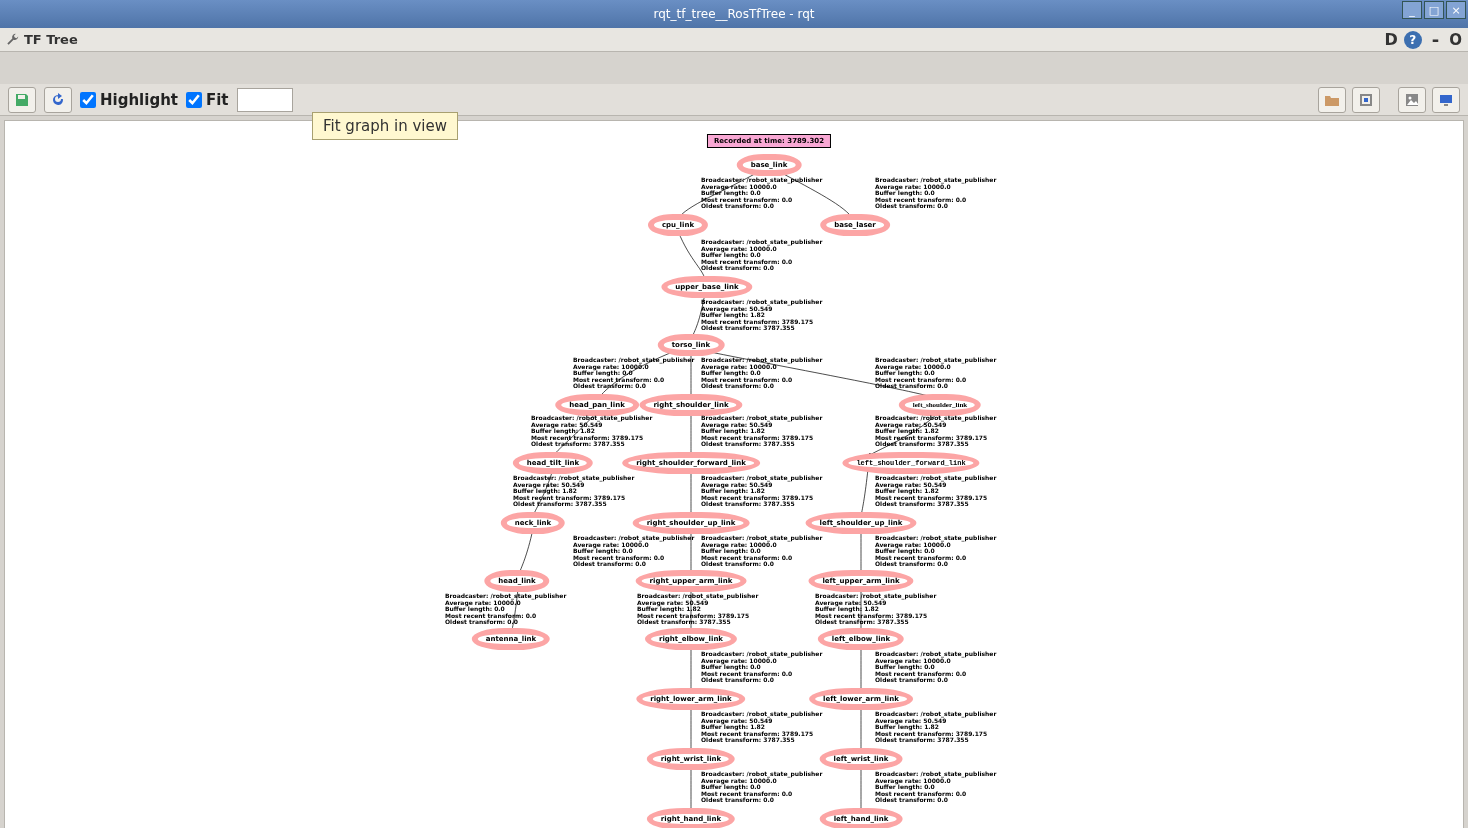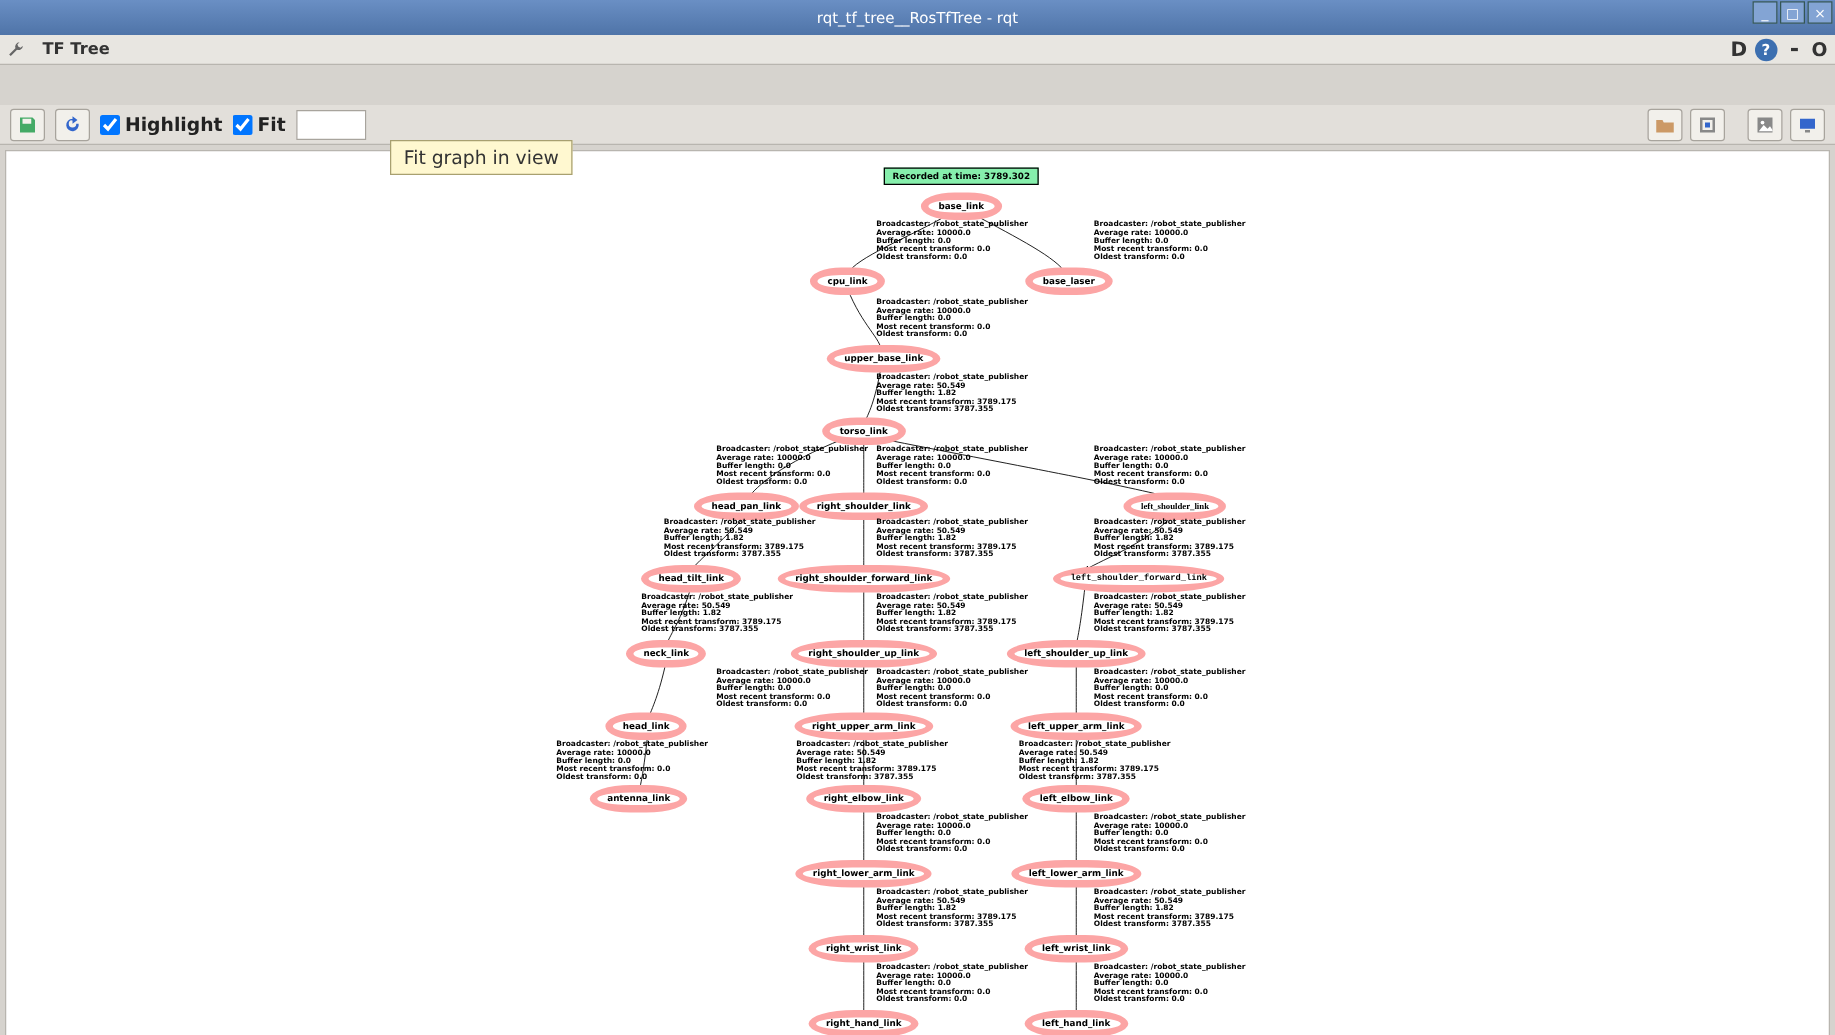--- a/index.html
+++ b/index.html
@@ -1,36 +1,36 @@
 <!DOCTYPE html>
 <html><head>
 <meta charset="utf-8">
 <style>
 * { box-sizing: border-box; margin: 0; padding: 0; }
 body { font-family: "DejaVu Sans", "Liberation Sans", Arial, sans-serif; font-size: 13px; background: #d6d3ce; width: 1468px; height: 828px; overflow: hidden; }
 .titlebar { height: 28px; background: linear-gradient(#6a8fc4,#4f74a8); color: #fff; display: flex; align-items: center; justify-content: center; position: relative; font-size: 12px; }
 .titlebar .controls { position: absolute; right: 2px; top: 1px; display: flex; gap: 2px; }
 .tb-btn { width: 20px; height: 18px; background: #83a4d4; border: 1px solid #355; color: #fff; font-size: 11px; display: flex; align-items: center; justify-content: center; cursor: pointer; }
 .panel-header { height: 24px; display: flex; align-items: center; padding: 0 6px; background: #e8e6e1; border-bottom: 1px solid #b8b5af; }
-.panel-header .left { display: flex; align-items: center; gap: 14px; font-weight: bold; color: #333; }
+.panel-header .left { display: flex; align-items: center; gap: 4px; font-weight: bold; color: #333; }
 .panel-header .right { margin-left: auto; display: flex; align-items: center; gap: 6px; font-weight: bold; color: #333; }
 .wrench { width: 14px; height: 14px; }
 .help-badge { width: 18px; height: 18px; border-radius: 50%; background: #3c6fb0; color: #fff; display: flex; align-items: center; justify-content: center; font-size: 12px; font-weight: bold; }
 .toolbar { height: 32px; display: flex; align-items: center; padding: 2px 8px; gap: 8px; background: #e2dfda; border-bottom: 1px solid #b8b5af; position: relative; margin-top: 32px; }
 .tbtn { width: 28px; height: 26px; background: #f2f0eb; border: 1px solid #a8a49d; border-radius: 3px; display: flex; align-items: center; justify-content: center; cursor: pointer; }
 .tbtn svg { width: 16px; height: 16px; }
 .chk { display: flex; align-items: center; gap: 4px; font-weight: bold; font-size: 15px; color: #222; cursor: pointer; }
 .chk input { width: 16px; height: 16px; }
 .search-box { width: 56px; height: 24px; background: #fff; border: 1px solid #a8a49d; }
 .tooltip { position: absolute; left: 312px; top: 28px; background: #fff8d0; border: 1px solid #a8a070; padding: 4px 10px; font-size: 15px; color: #333; z-index: 5; white-space: nowrap; }
 .right-tools { margin-left: auto; display: flex; gap: 6px; }
 .canvas-area { position: relative; background: #fff; margin: 4px; height: 744px; border: 1px solid #b8b5af; overflow: hidden; }
 svg.graph { position: absolute; top: 0; left: 0; width: 100%; height: 100%; }
 .node { position: absolute; font-size: 7px; font-weight: bold; color: #000; padding: 1px 8px; border: 6px solid #fca5a5; border-radius: 50%/60%; background: #fff; text-align: center; white-space: nowrap; transform: translate(-50%,-50%); }
-.rect-node { position: absolute; font-size: 7px; font-weight: bold; color: #000; padding: 2px 6px; border: 1px solid #000; background: #86efac; text-align: center; white-space: nowrap; transform: translate(-50%,-50%); }
+.rect-node { position: absolute; font-size: 7px; font-weight: bold; color: #000; padding: 2px 6px; border: 1px solid #000; background: #f9a8d4; text-align: center; white-space: nowrap; transform: translate(-50%,-50%); }
 .edge-label { position: absolute; font-size: 6px; font-weight: bold; color: #000; line-height: 1.1; white-space: pre; }
 </style>
 </head>
 <body>
 
 <div class="titlebar">
   <span>rqt_tf_tree__RosTfTree - rqt</span>
   <div class="controls">
     <div class="tb-btn">_</div>
     <div class="tb-btn">□</div>

